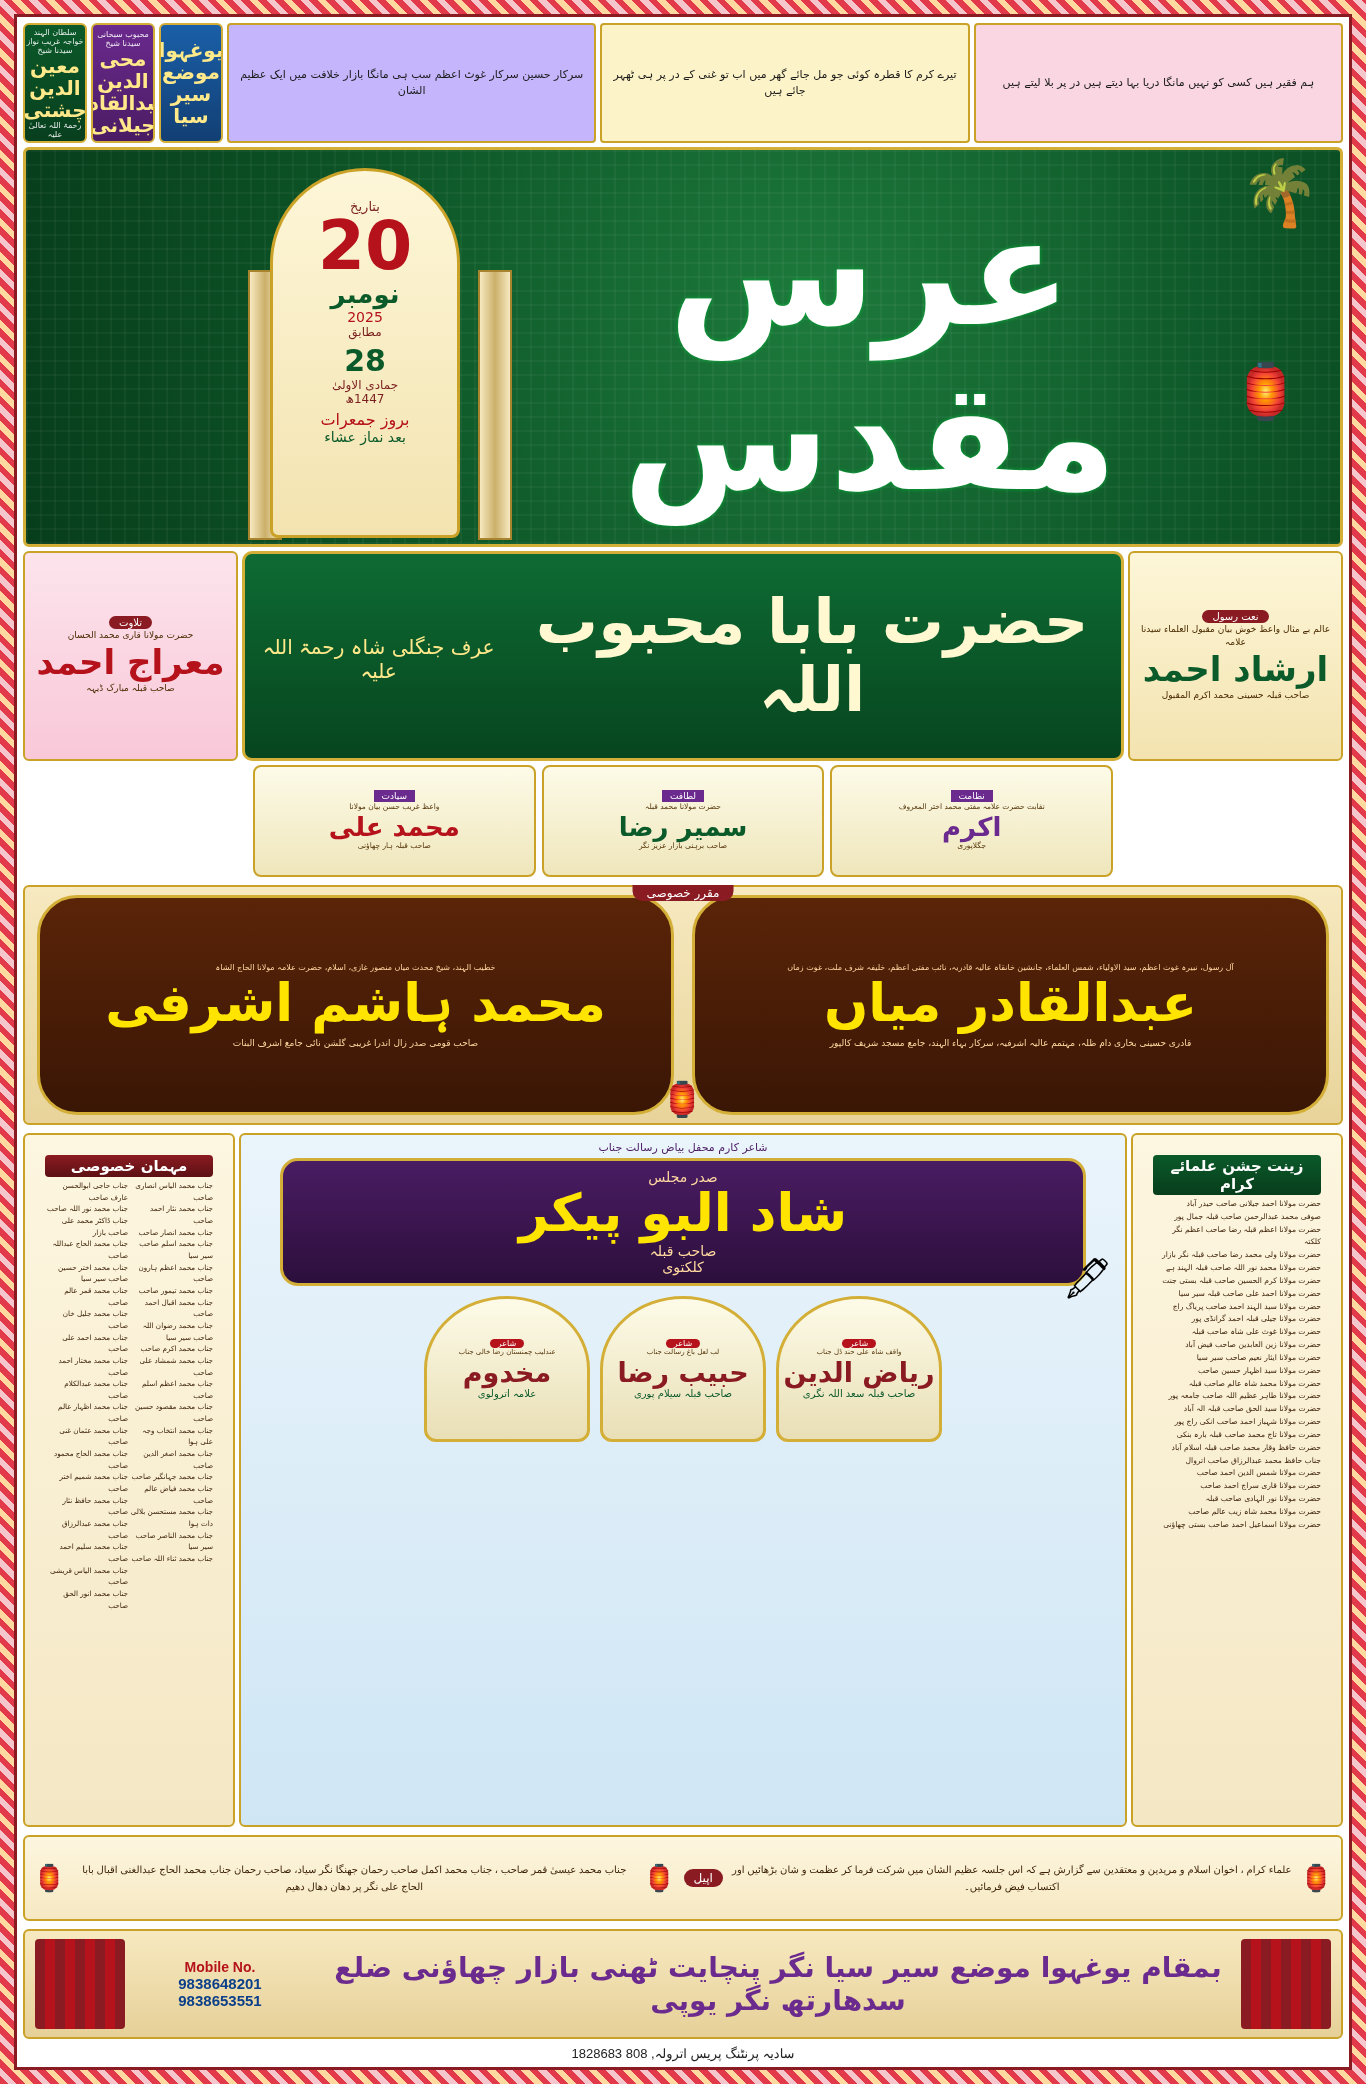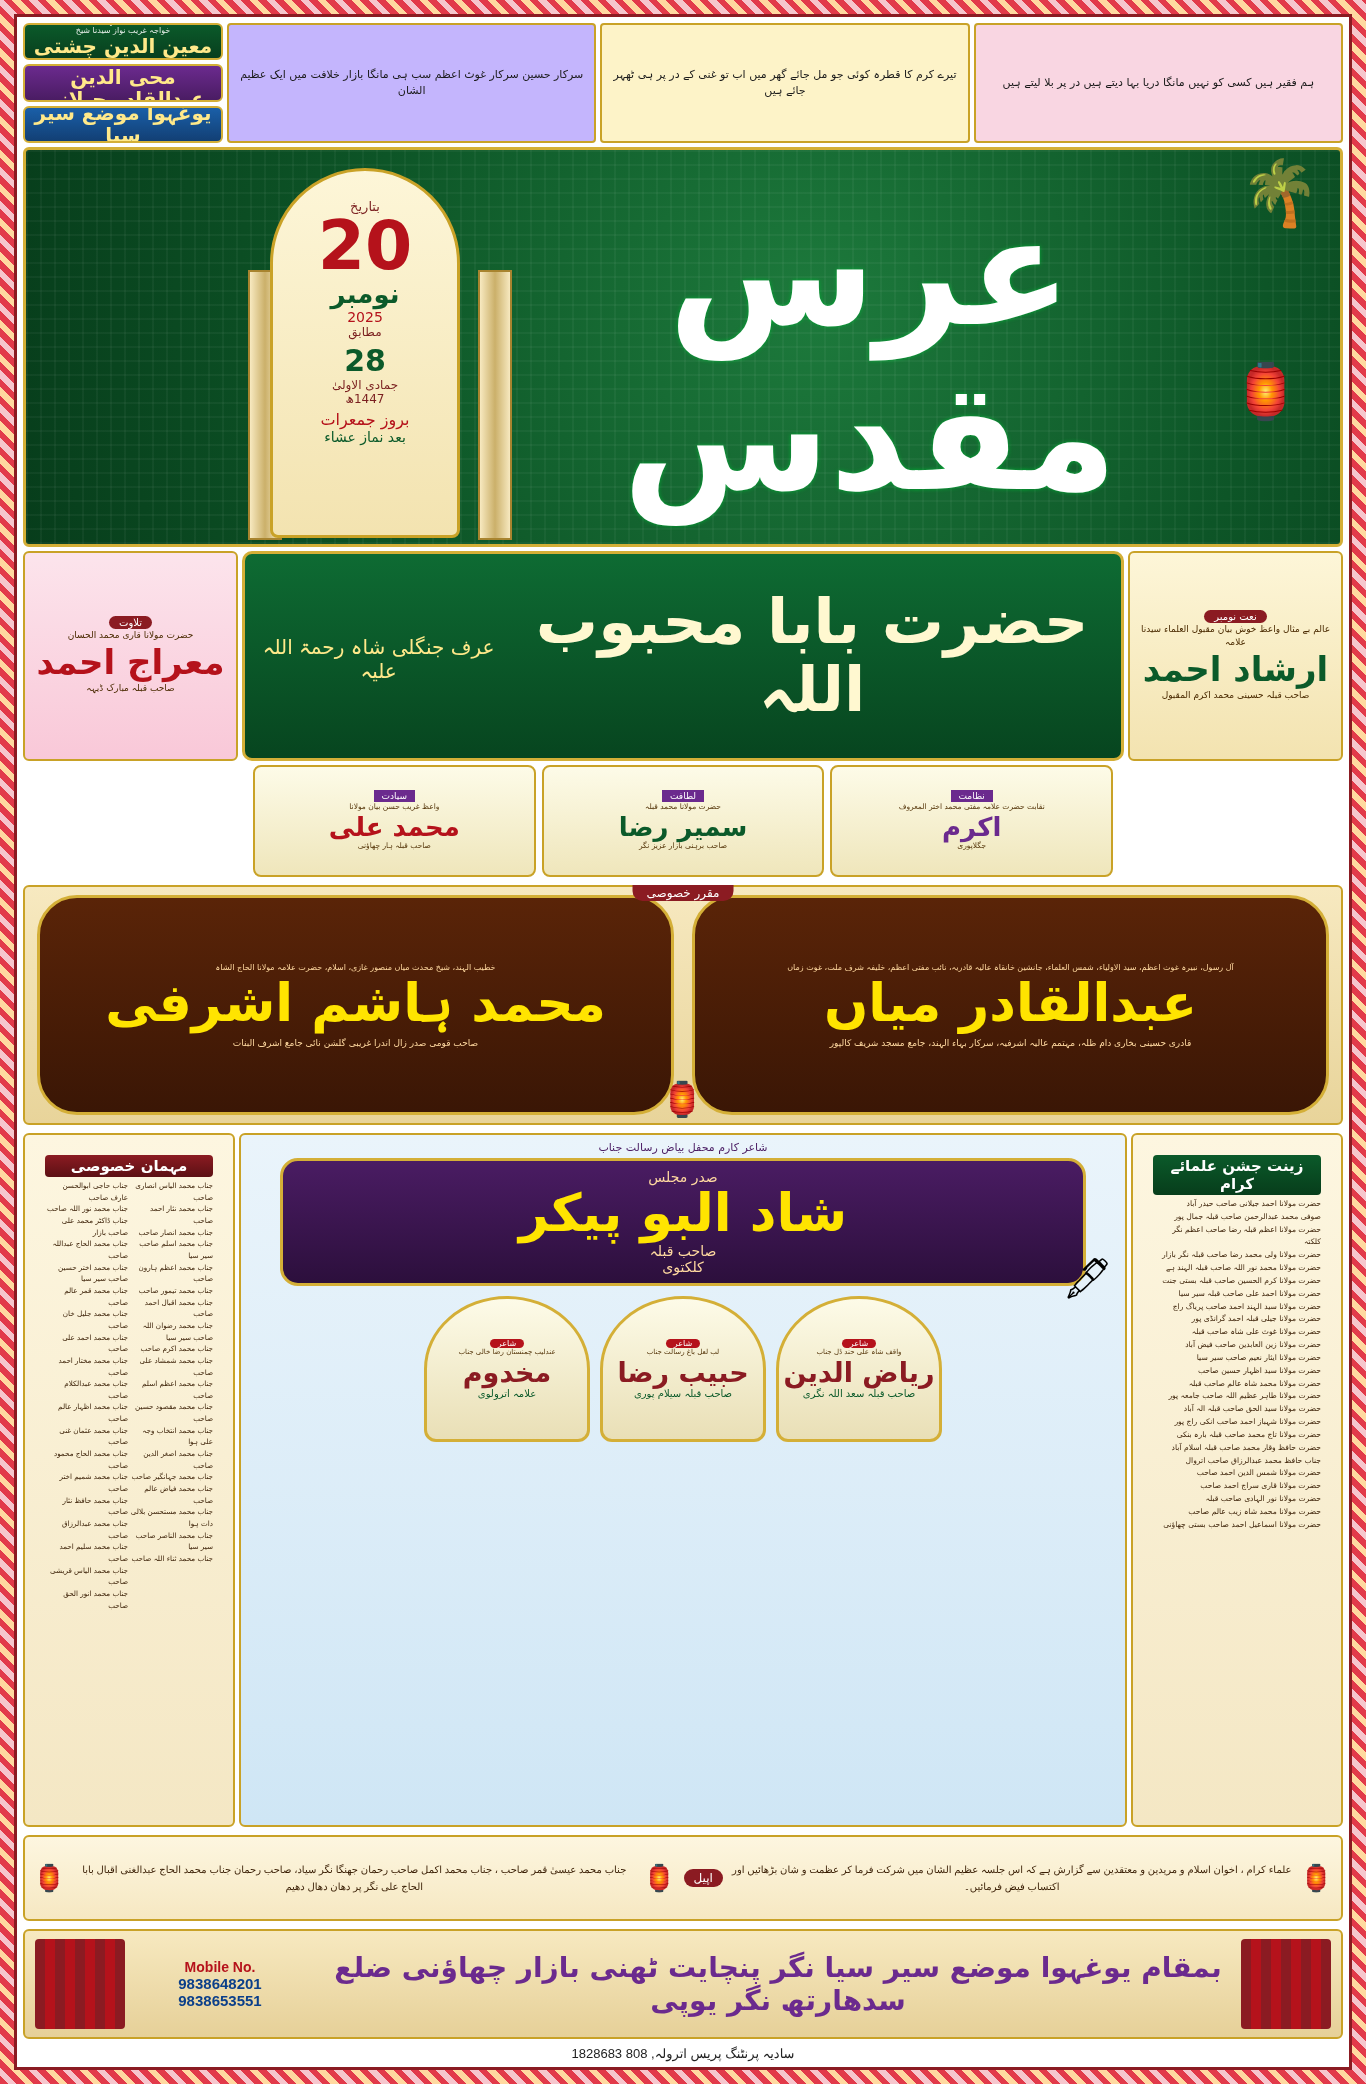--- a/index.html
+++ b/index.html
@@ -23,21 +23,21 @@
     padding: 6px;
     display: flex;
     flex-direction: column;
     gap: 4px;
   }
   
   .ur { direction: rtl; text-align: center; font-family: "DejaVu Sans", sans-serif; }
 
   
   .top-strip { display: flex; height: 120px; gap: 4px; }
-  .name-col { width: 200px; display: flex; flex-direction: column; gap: 4px; }
+  .name-col { width: 200px; display: flex; flex-direction: row; gap: 4px; }
   .name-box {
     flex: 1; border-radius: 6px; display: flex; flex-direction: column;
     align-items: center; justify-content: center; color: #fff;
     border: 2px solid #d4af37; position: relative; overflow: hidden;
   }
   .name-box .sub { font-size: 8px; opacity: .9; }
   .name-box .main { font-size: 20px; font-weight: bold; color: #ffe98a; line-height: 1.1; }
   .nb-green { background: linear-gradient(#0b5a2a, #083f1e); }
   .nb-purple { background: linear-gradient(#6b2a8e, #4a1c63); }
   .nb-blue { background: linear-gradient(#1a5fa8, #123f74); }
@@ -286,21 +286,21 @@
       <span class="sc-big">معراج احمد</span>
       <span class="sc-small">صاحب قبلہ مبارک ڈیہہ</span>
     </div>
 
     <div class="center-name ur">
       <span class="cn-1">حضرت بابا محبوب اللہ</span>
       <span class="cn-2">عرف جنگلی شاہ رحمۃ اللہ علیہ</span>
     </div>
 
     <div class="side-card sc-cream ur">
-      <span class="sc-tag">نعت نومبر</span>
+      <span class="sc-tag">نعت رسول</span>
       <span class="sc-small">عالم بے مثال واعظ خوش بیان مقبول العلماء سیدنا علامہ</span>
       <span class="sc-big green">ارشاد احمد</span>
       <span class="sc-small">صاحب قبلہ حسینی محمد اکرم المقبول</span>
     </div>
   </div>
 
   <div class="four-row">
     <div class="small-card ur">
       <span class="sm-tag">سیادت</span>
       <span class="sm-note">واعظ غریب حسن بیان مولانا</span>

